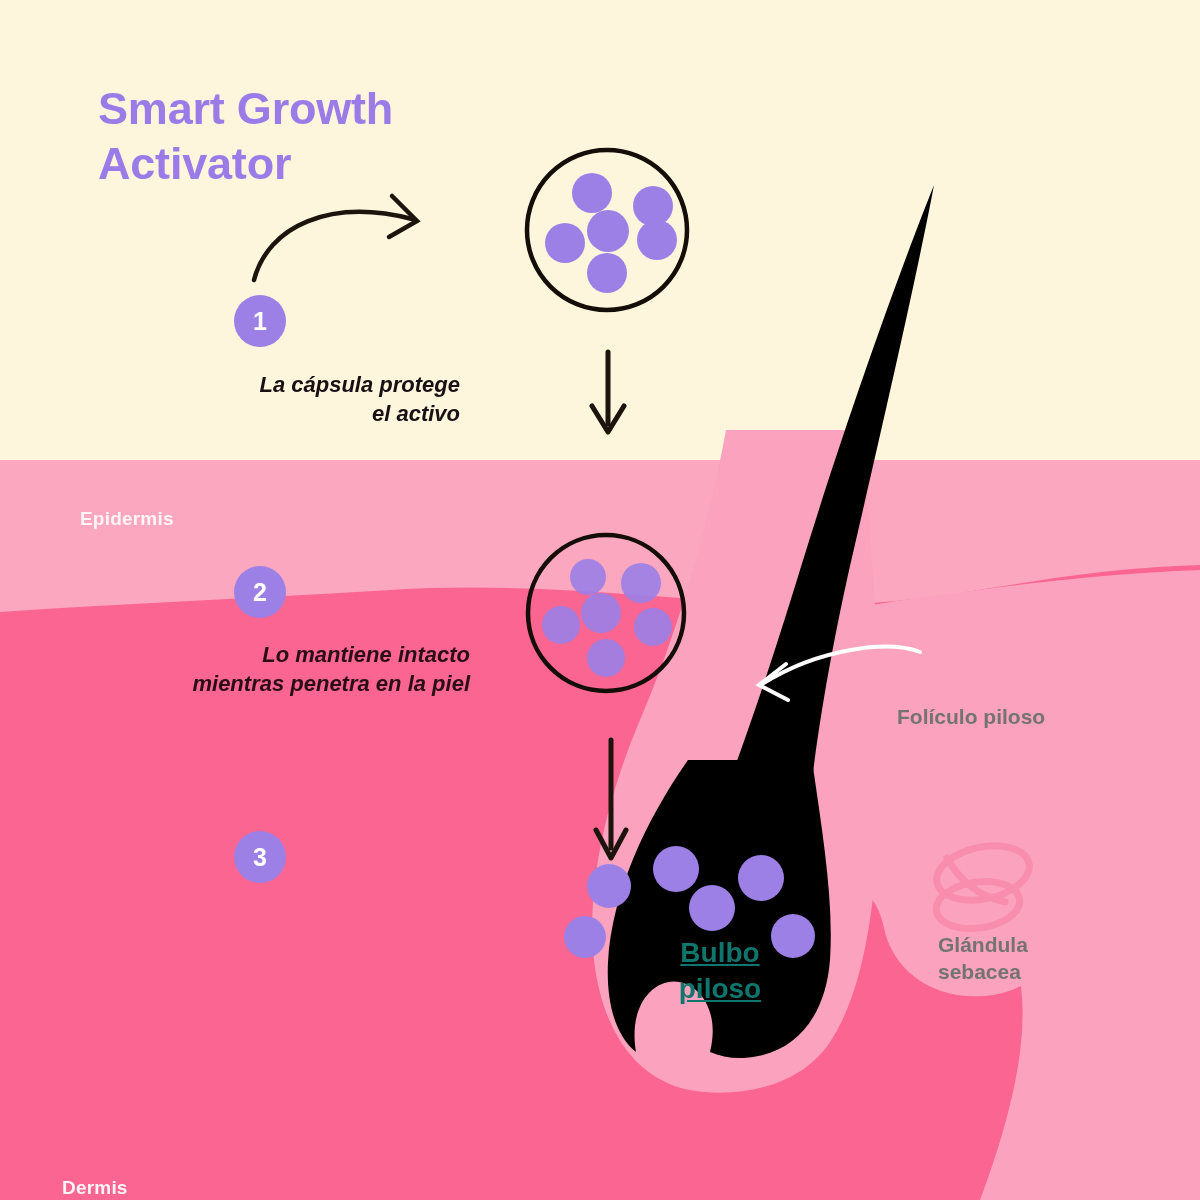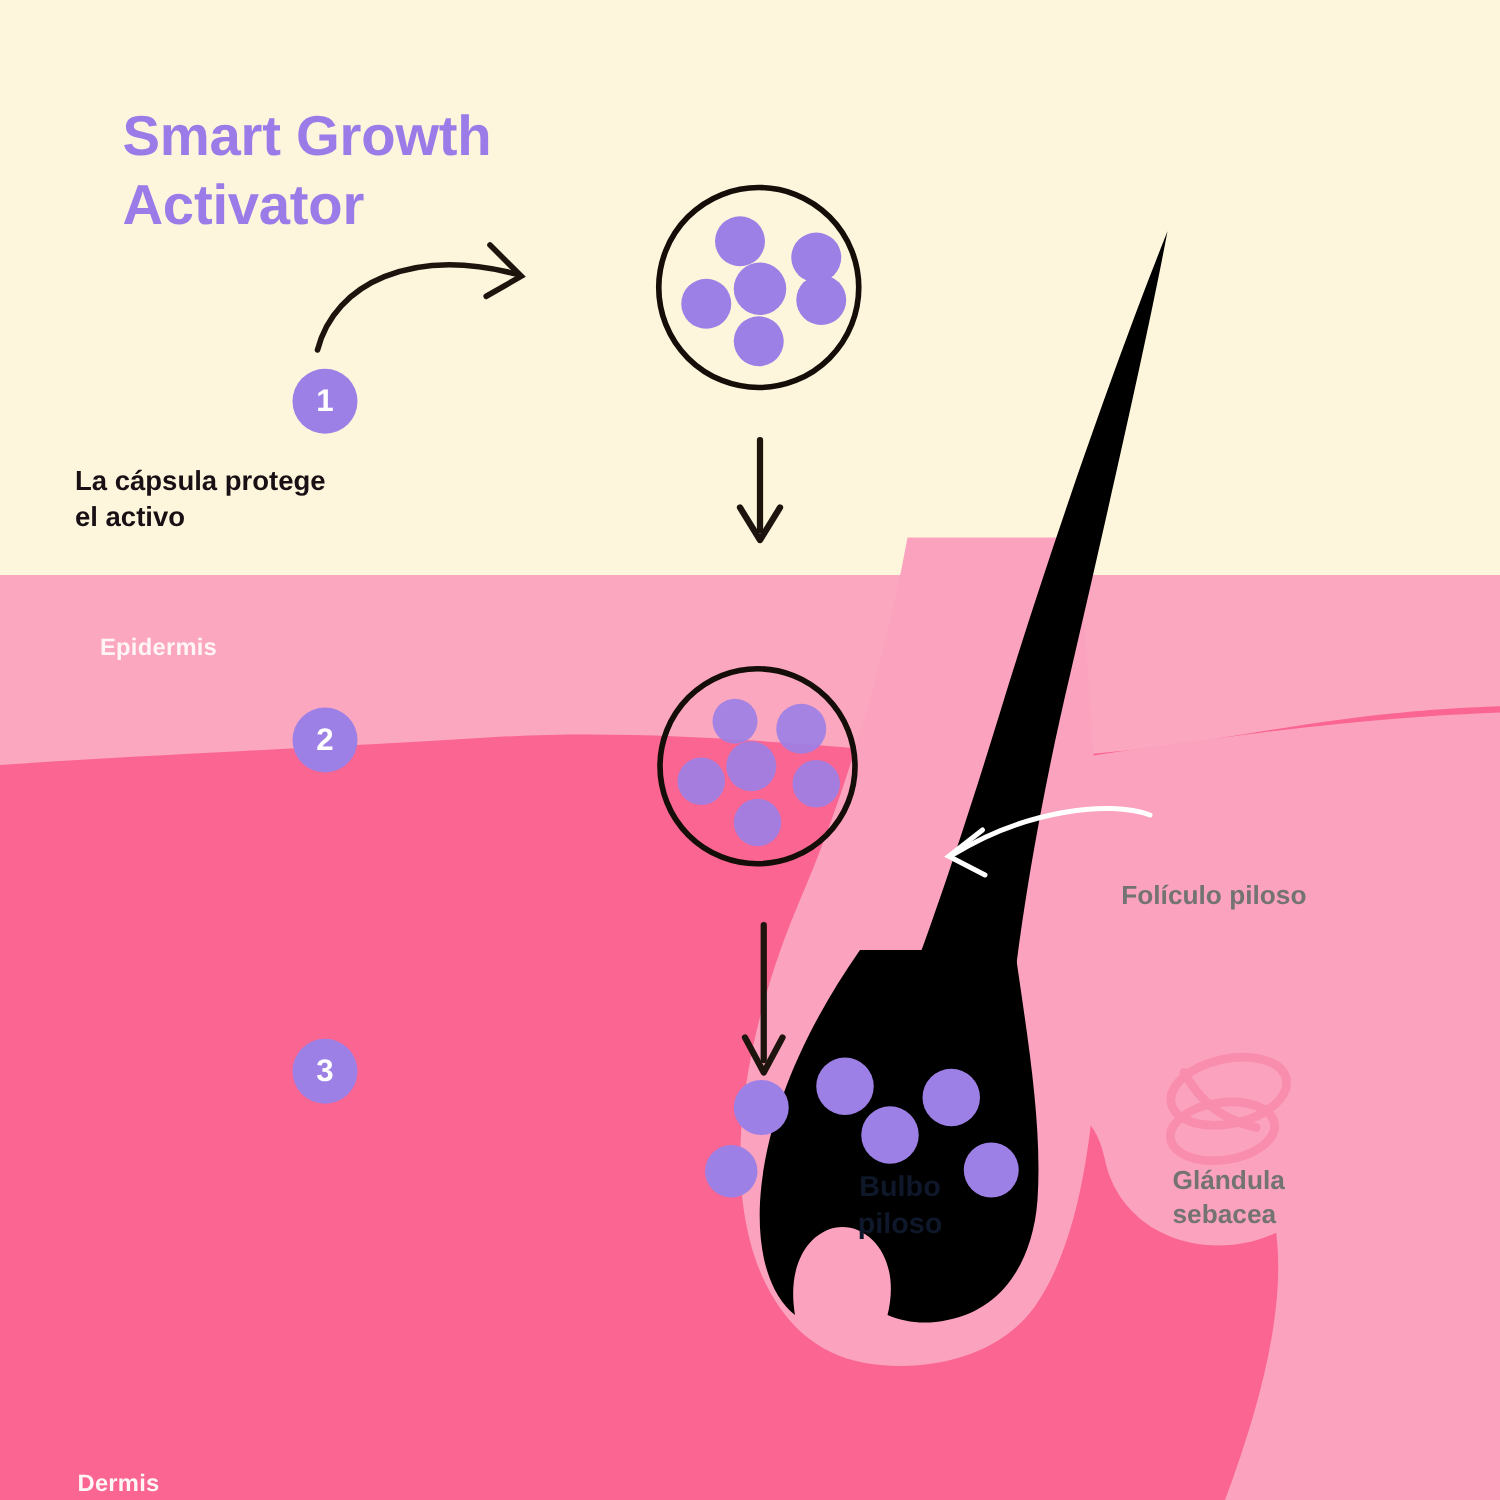--- a/index.html
+++ b/index.html
@@ -36,26 +36,27 @@
     font-size:25px;font-weight:bold;
     display:flex;align-items:center;justify-content:center;
   }
   #step1-badge{left:234px;top:295px;}
   #step2-badge{left:234px;top:566px;}
   #step3-badge{left:234px;top:831px;}
 
   
   .steptext{
     position:absolute;
-    text-align:left;
+    text-align:right;
     font-size:22px;
     font-weight:bold;
     line-height:1.34;
     color:#181014;
     white-space:pre-line;
+    font-style:italic;
   }
   #step1-text{left:60px;top:370px;width:400px;}
   #step2-text{left:50px;top:640px;width:420px;color:#2a0d16;}
   #step3-text{left:58px;top:903px;width:410px;color:#2a0d16;}
 
   
   .layerlabel{
     position:absolute;
     color:#FFF4F6;
     font-size:19px;
@@ -73,25 +74,26 @@
     font-weight:bold;
     line-height:1.3;
     white-space:pre-line;
   }
   #follicle-label{left:897px;top:703px;}
   #gland-label{left:938px;top:931px;text-align:left;}
 
   #bulb-label{
     position:absolute;
     left:630px;top:935px;width:180px;
-    color:#0f172a;
-    font-size:23px;font-weight:bold;
+    color:#0f766e;
+    font-size:28px;font-weight:bold;
     line-height:1.28;
     text-align:center;
     white-space:pre-line;
+    text-decoration:underline;
   }
 </style>
 </head>
 <body>
 
 <div id="stage">
 
   <svg id="art" viewBox="0 0 1200 1200" xmlns="http://www.w3.org/2000/svg">
 
     <rect x="0" y="0" width="1200" height="1200" fill="#FDF6DC"></rect>
@@ -196,20 +198,22 @@
   </svg>
 
   <div class="txt" id="title">Smart Growth
 Activator</div>
 
   <div class="stepnum" id="step1-badge">1</div>
   <div class="steptext" id="step1-text">La cápsula protege
 el activo</div>
 
   <div class="stepnum" id="step2-badge">2</div>
+  <div class="steptext" id="step2-text">Lo mantiene intacto
+mientras penetra en la piel</div>
 
   <div class="stepnum" id="step3-badge">3</div>
 
   <div class="layerlabel" id="epidermis-label">Epidermis</div>
   <div class="layerlabel" id="dermis-label">Dermis</div>
 
   <div class="analabel" id="follicle-label">Folículo piloso</div>
   <div class="analabel" id="gland-label">Glándula
 sebacea</div>
   <div id="bulb-label">Bulbo

